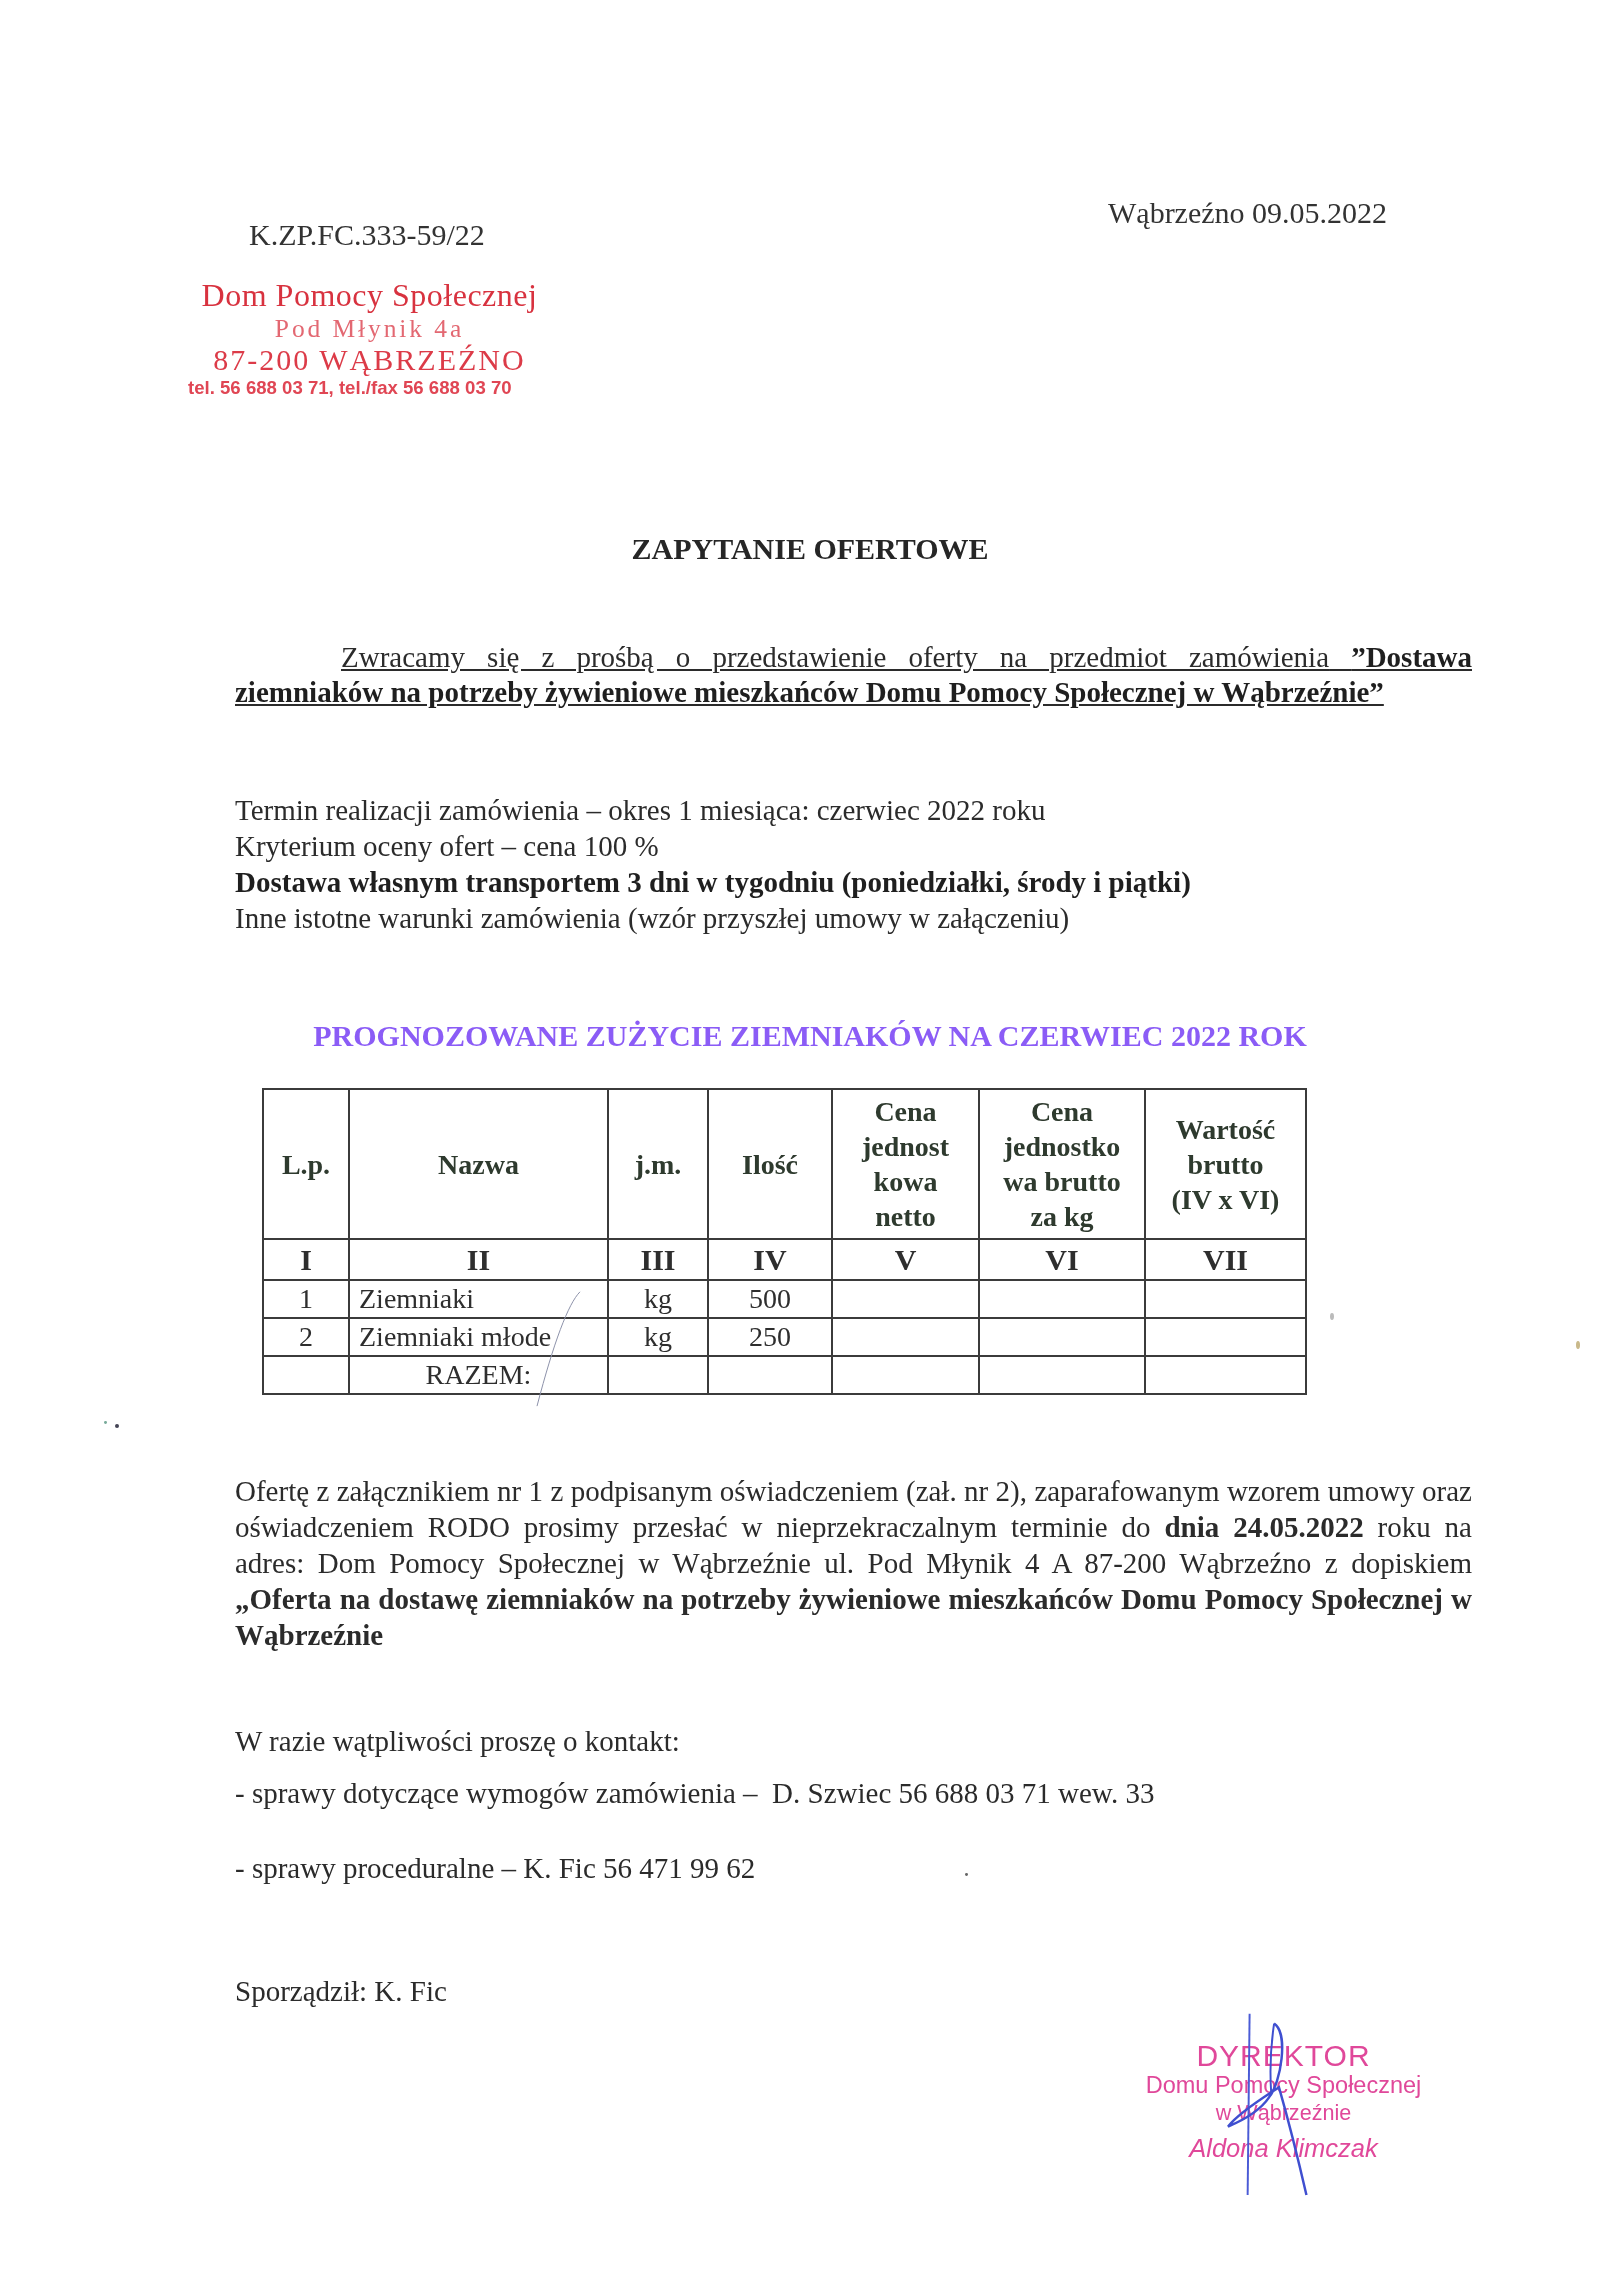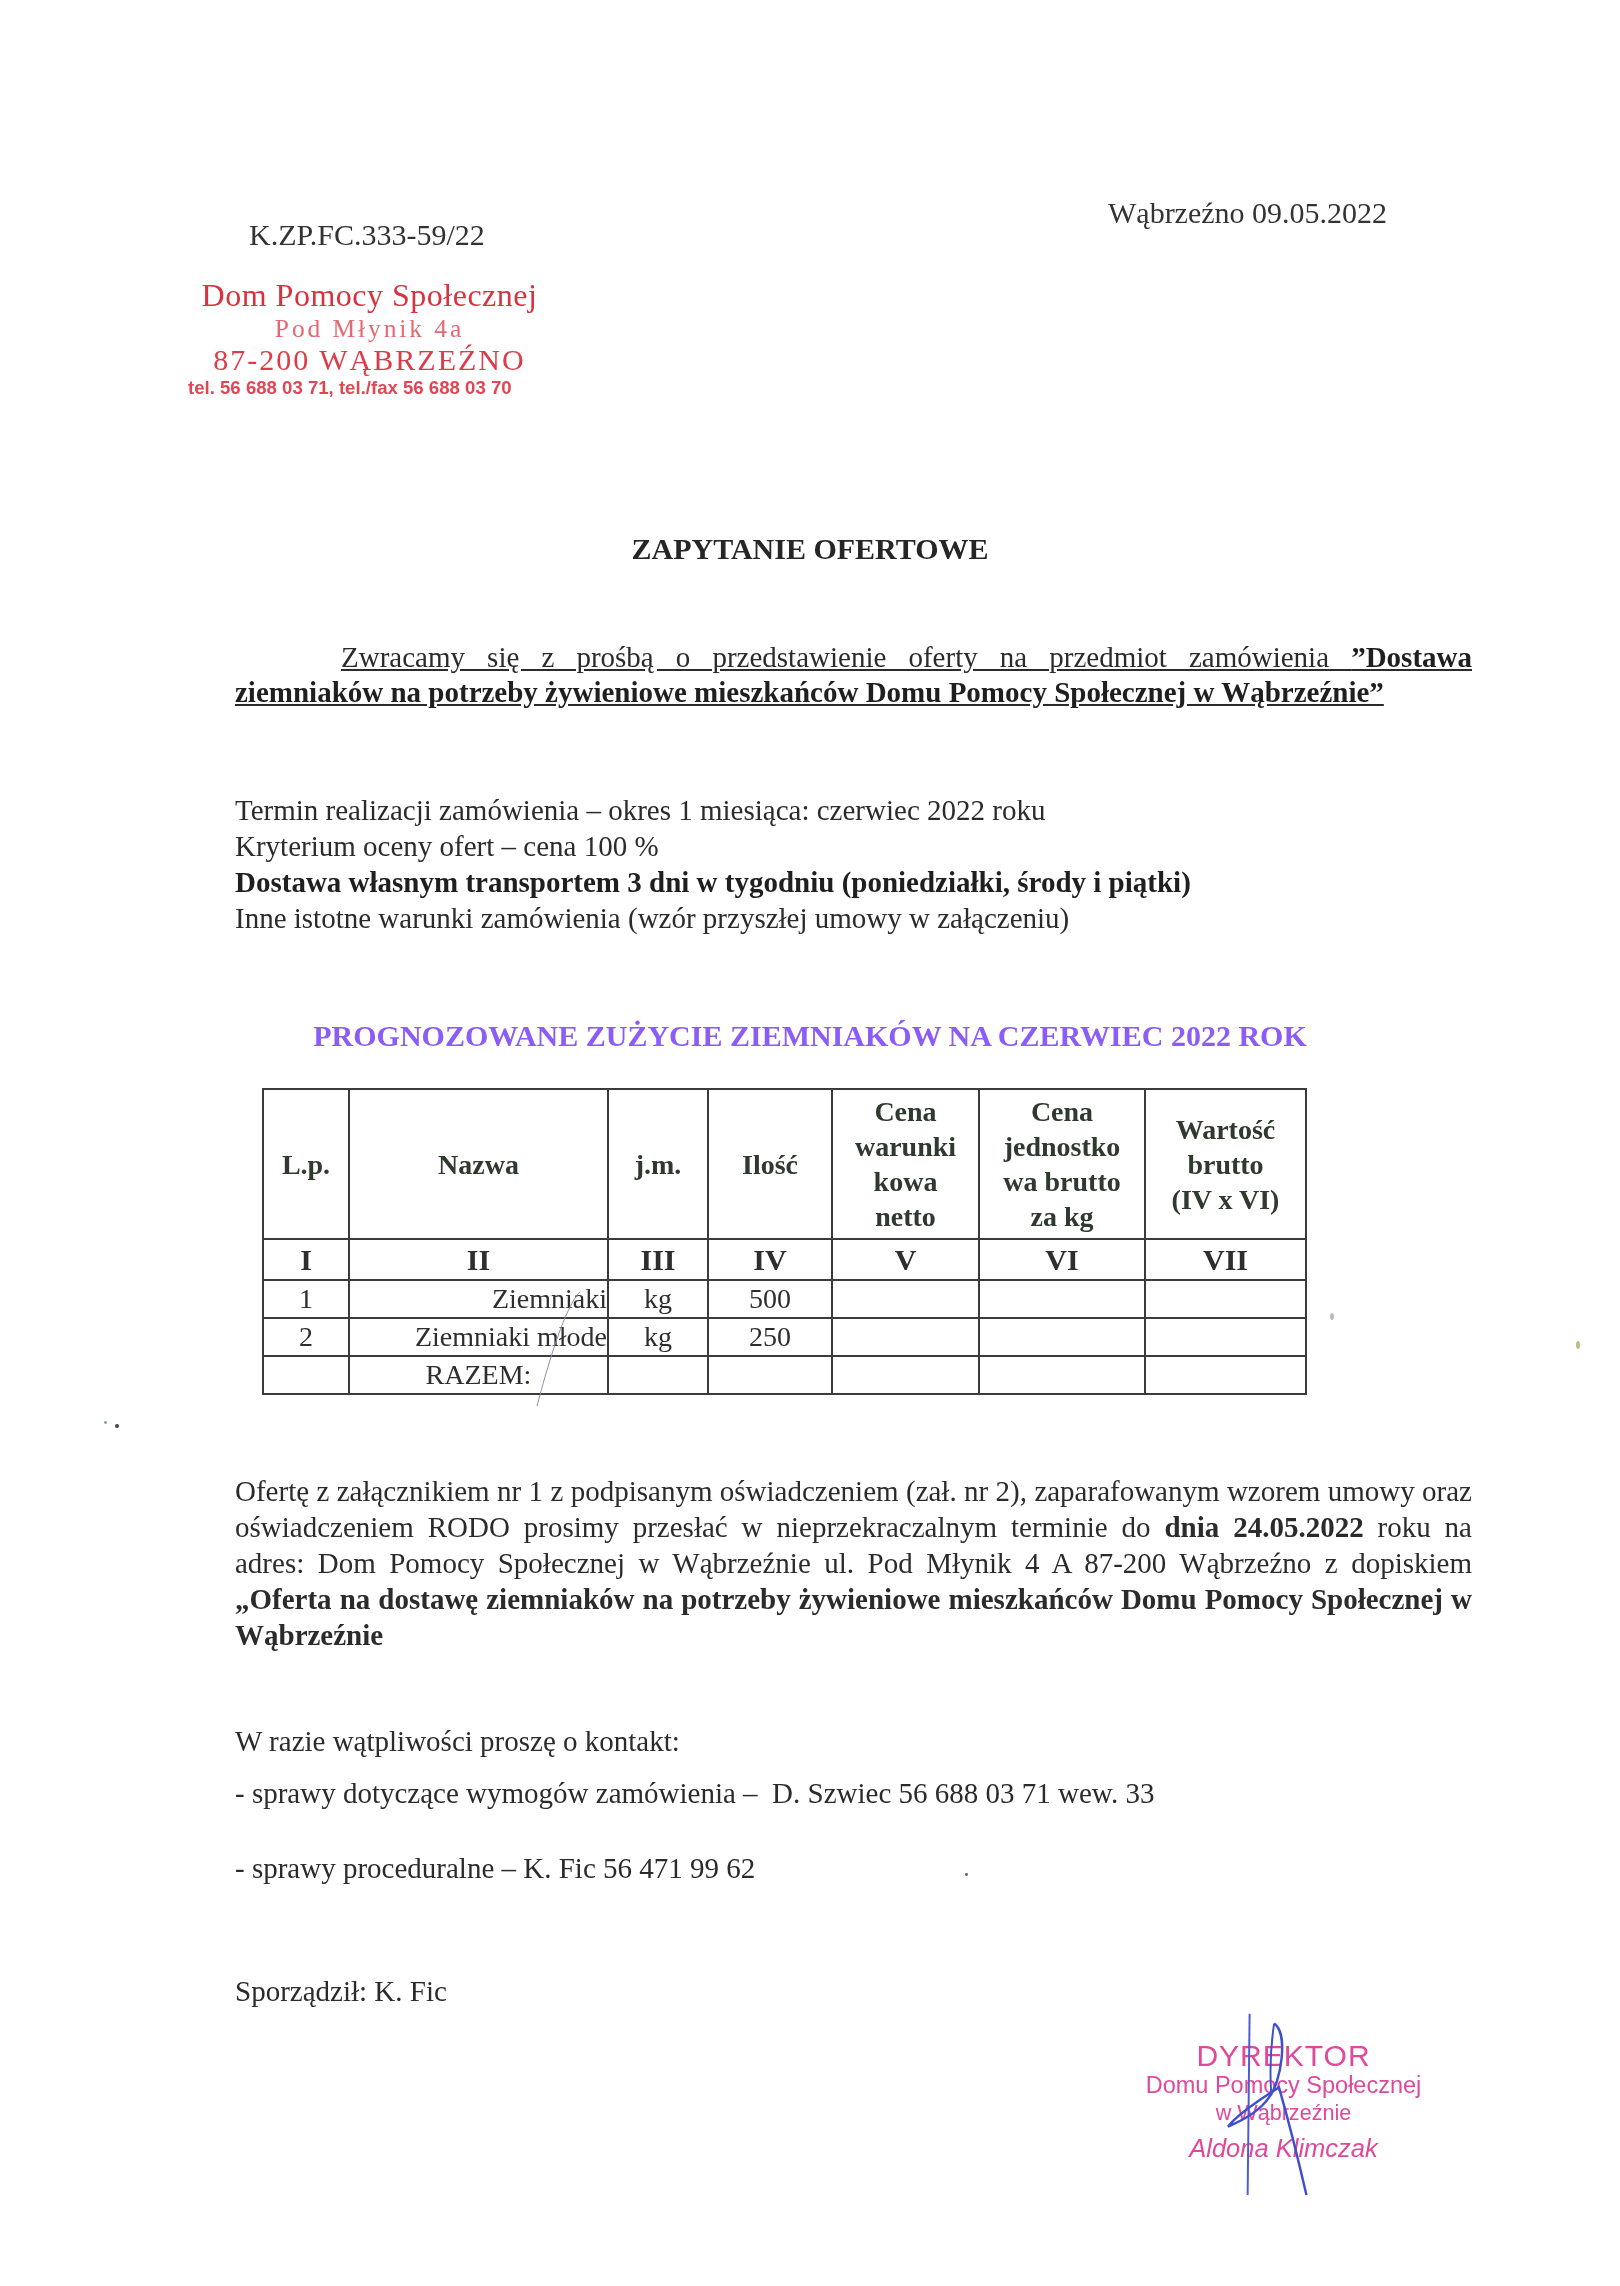--- a/index.html
+++ b/index.html
@@ -19,21 +19,21 @@
   .intro .indent { display: inline-block; width: 106px; }
   .intro b { color: #1f1f1f; }
   .terms { top: 792px; line-height: 36px; }
   .terms div { white-space: nowrap; }
   .subtitle { left: 0; width: 1620px; top: 1019px; text-align: center; font-size: 30px; font-weight: bold; color: #8b5cf6; }
   table.grid { position: absolute; left: 262px; top: 1088px; border-collapse: collapse; font-size: 28px; color: #2e2e2e; }
   table.grid td, table.grid th { border: 2px solid #3b3b3b; padding: 0; text-align: center; vertical-align: middle; }
   table.grid th { font-weight: bold; line-height: 35px; color: #2e3a2e; }
   table.grid tr.roman td { font-weight: bold; height: 39px; font-size: 30px; }
   table.grid tr.data td { height: 36px; }
-  table.grid td.left { text-align: right; padding-left: 24px; border-radius: 17px; }
+  table.grid td.left { text-align: left; padding-left: 9px; border-radius: 17px; }
   .offer { top: 1473px; text-align: justify; line-height: 36px; }
   .contact { top: 1724px; }
   .c1 { top: 1776px; }
   .c2 { top: 1851px; }
   .prep { top: 1926px; margin-top: 48px; }
   .sign { left: 1117px; top: 2039px; width: 333px; text-align: center; color: #e0489a; font-family: "Liberation Sans", sans-serif; }
   .sign .s1 { font-size: 30px; line-height: 33px; letter-spacing: 1px; }
   .sign .s2 { font-size: 23.5px; line-height: 27.4px; }
   .sign .s3 { font-size: 21.6px; line-height: 27.4px; }
   .sign .s4 { font-size: 25.5px; line-height: 43px; font-style: italic; }
@@ -71,21 +71,21 @@
 
 <table class="grid">
   <tbody>
       <tr style="height:150px;">
     <th style="width:84px;">L.p.</th>
     <th style="width:257px;">Nazwa</th>
     <th style="width:98px;">j.m.</th>
     <th style="width:122px;">Ilość</th>
     <th style="width:145px;">
       <div>Cena</div>
-      <div>warunki</div>
+      <div>jednost</div>
       <div>kowa</div>
       <div>netto</div>
     </th>
     <th style="width:164px;">
       <div>Cena</div>
       <div>jednostko</div>
       <div>wa brutto</div>
       <div>za kg</div>
     </th>
     <th style="width:159px;">

